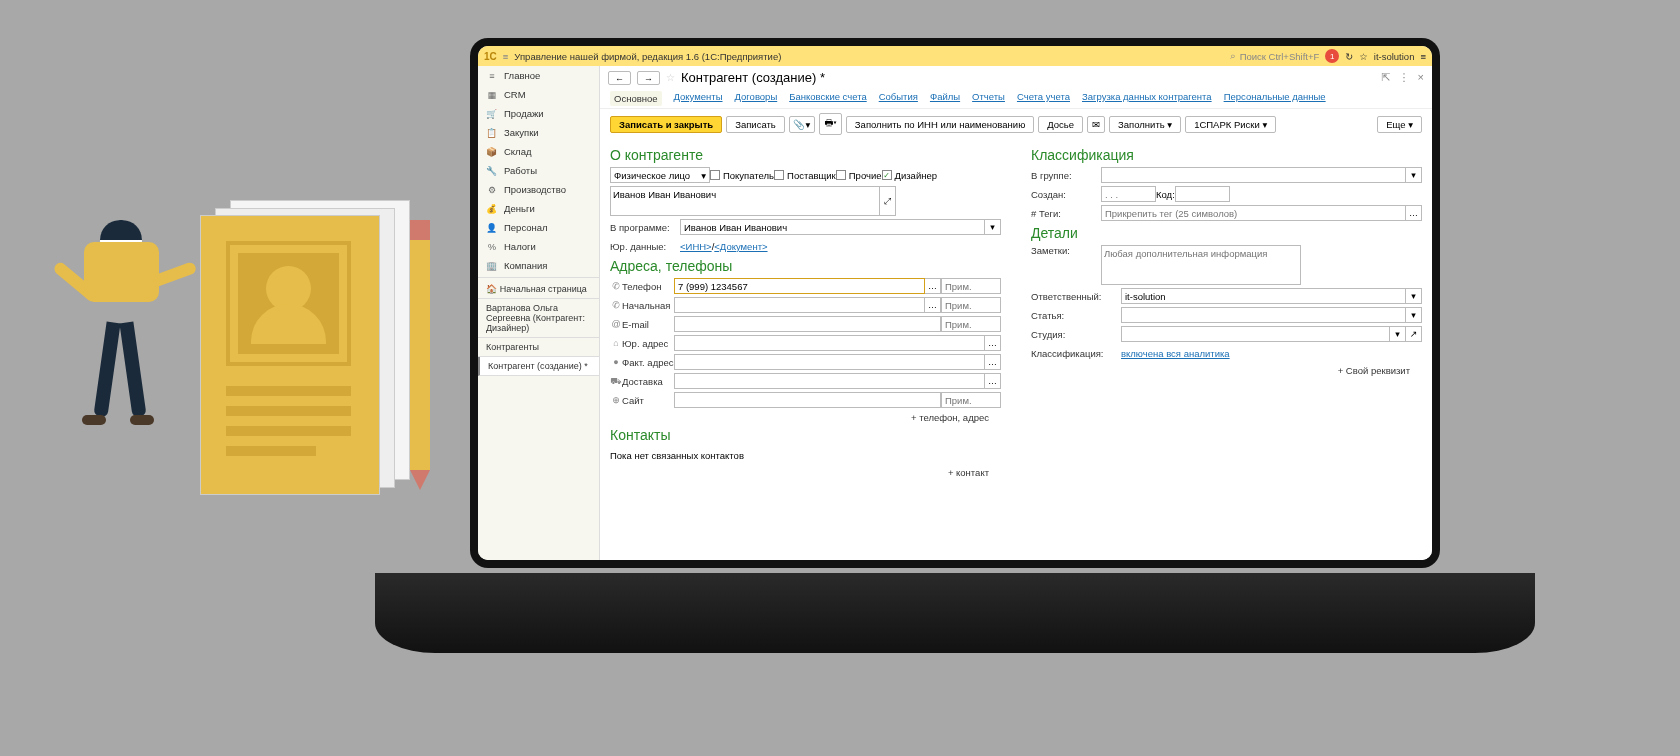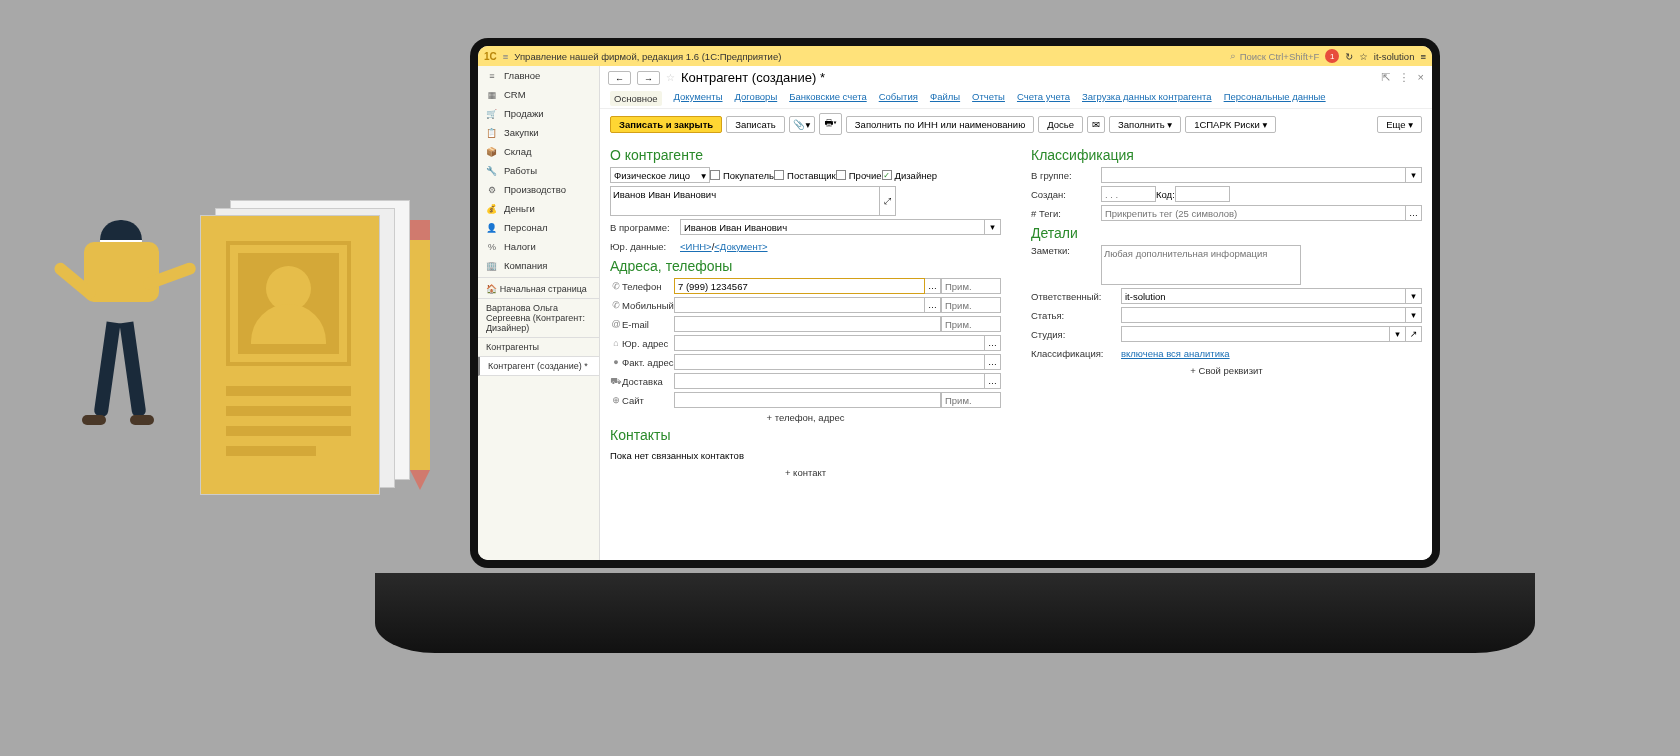--- a/index.html
+++ b/index.html
@@ -91,21 +91,21 @@
 .input { border: 1px solid #bbb; padding: 1px 3px; font-size: 9.5px; height: 16px; background: #fff; }
 .input.wide { flex: 1; }
 .input.small { width: 60px; }
 .select { border: 1px solid #bbb; padding: 1px 3px; font-size: 9.5px; height: 16px; background: #fff; display: flex; align-items: center; gap: 4px; }
 .textarea { border: 1px solid #bbb; padding: 2px; font-size: 9.5px; width: 270px; height: 30px; resize: none; }
 .checkbox { display: inline-flex; align-items: center; gap: 3px; font-size: 9.5px; cursor: pointer; }
 .cb { width: 10px; height: 10px; border: 1px solid #888; display: inline-flex; align-items: center; justify-content: center; font-size: 8px; }
 .cb.checked::after { content: "✓"; color: #2a8a2a; }
 .link { color: #1a6fb5; text-decoration: underline; cursor: pointer; }
 .icon-small { width: 12px; height: 12px; color: #888; font-size: 9px; display:inline-flex; align-items:center; justify-content:center; }
-.add-link { text-align: center; font-size: 9.5px; color: #333; margin: 4px 4px; cursor: pointer; }
+.add-link { text-align: right; font-size: 9.5px; color: #333; margin: 4px 12px; cursor: pointer; }
 .btn-suffix { width: 16px; height: 16px; border: 1px solid #bbb; border-left: none; background: #fff; font-size: 9px; cursor: pointer; display: inline-flex; align-items: center; justify-content: center; }
 .footer { margin-top: auto; padding: 6px 10px; display: flex; justify-content: flex-end; align-items: center; gap: 6px; font-size: 9.5px; }
 .phone-highlight { border: 1px solid #d4a017; }
 </style>
 </head>
 <body>
 
 <div class="illustration">
   <div class="pages-stack">
     <div class="page p1"></div>
@@ -299,21 +299,21 @@
               <div class="section-title">Адреса, телефоны</div>
               <div class="form-row">
                 <span class="icon-small">✆</span>
                 <span class="lbl" style="width:52px;">Телефон</span>
                 <input class="input wide phone-highlight" value="7 (999) 1234567" style="">
                 <span class="btn-suffix">…</span>
                 <input class="input small" placeholder="Прим." style="">
               </div>
               <div class="form-row">
                 <span class="icon-small">✆</span>
-                <span class="lbl" style="width:52px;">Мобильный</span>
+                <span class="lbl" style="width:52px;">Начальная</span>
                 <input class="input wide" style="">
                 <span class="btn-suffix">…</span>
                 <input class="input small" placeholder="Прим." style="">
               </div>
               <div class="form-row">
                 <span class="icon-small">@</span>
                 <span class="lbl" style="width:52px;">E-mail</span>
                 <input class="input wide" style="">
                 <input class="input small" placeholder="Прим." style="">
               </div>

